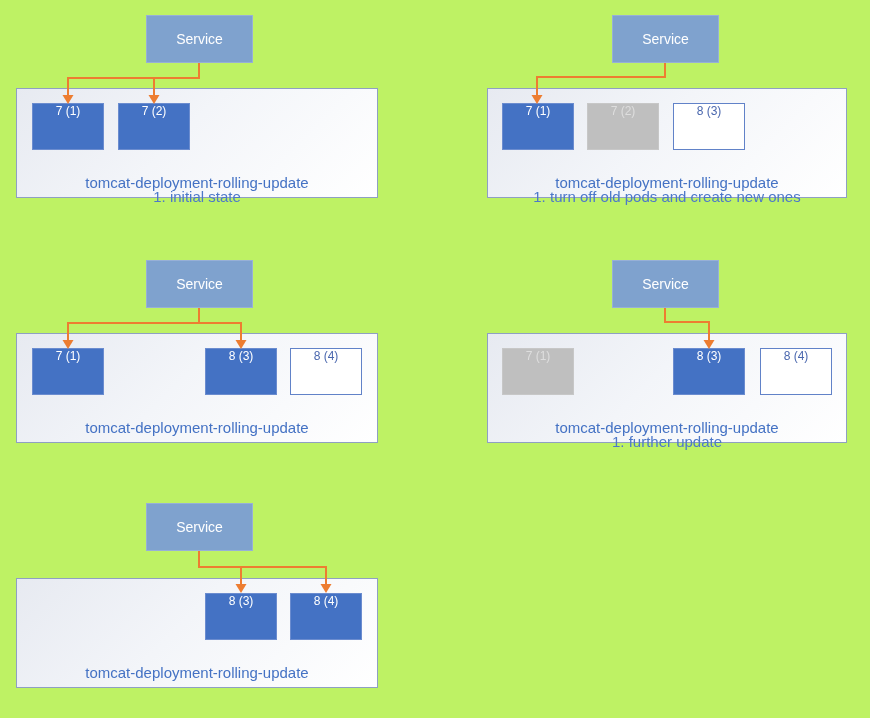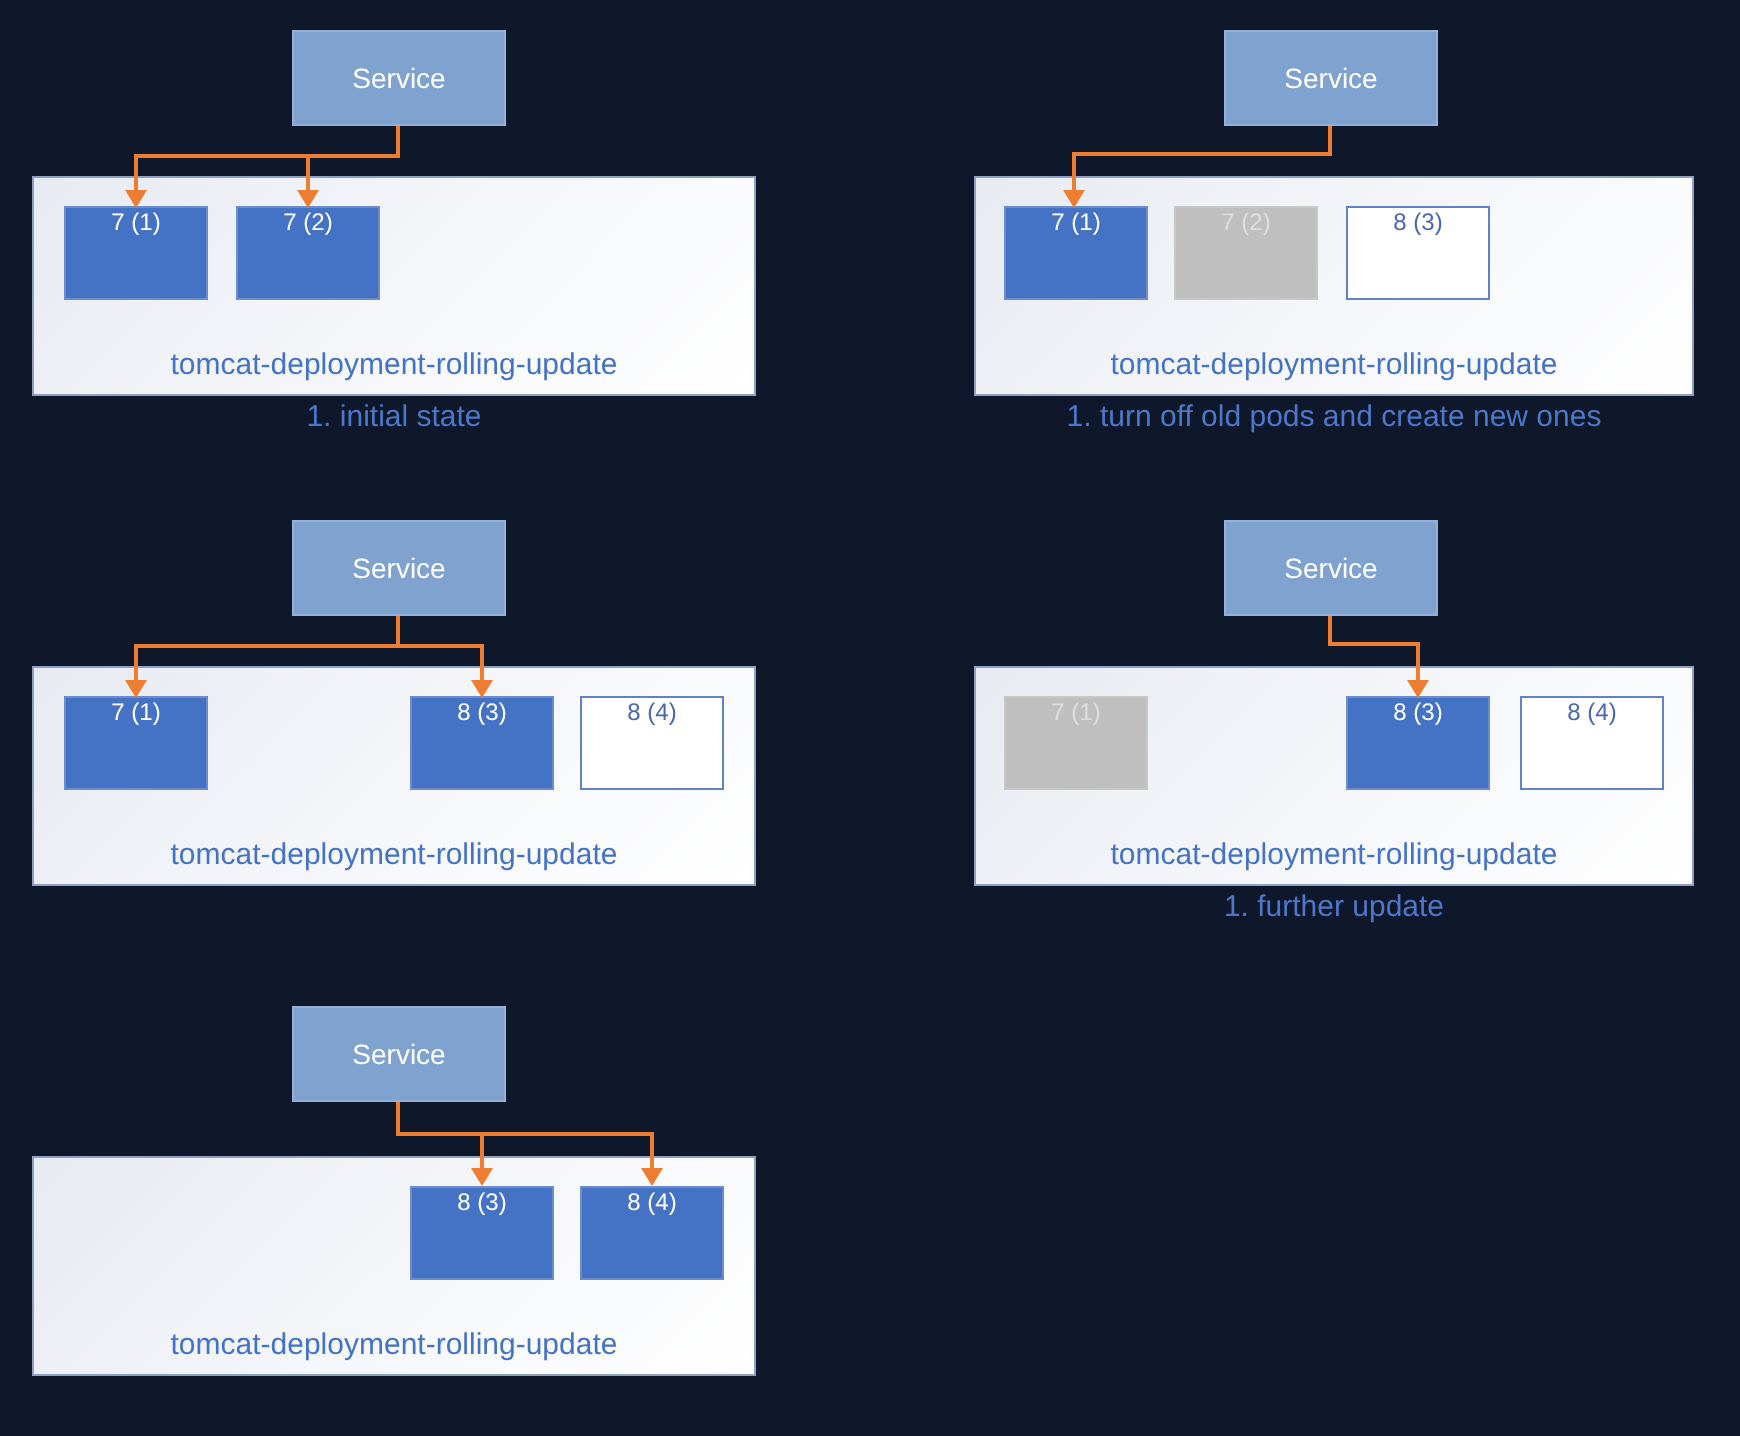--- a/index.html
+++ b/index.html
@@ -1,17 +1,17 @@
 <!DOCTYPE html>
 <html><head>
 <meta charset="utf-8">
 <style>
   html,body{margin:0;padding:0;background:#ffffff;}
   .stage{
-    position:relative;width:870px;height:718px;background:#0f172a;overflow:hidden;
+    position:relative;width:870px;height:718px;background:#bef264;overflow:hidden;
     font-family:"Liberation Sans", sans-serif;
     text-decoration:underline;
   }
   .panel{position:absolute;width:435px;height:245px;}
   .service{
     position:absolute;width:107px;height:48px;top:15px;
     background:#7fa2ce;border:1px solid #97b0d7;box-sizing:border-box;
     display:flex;align-items:center;justify-content:center;
     color:#ffffff;font-size:14px;
   }
@@ -25,21 +25,21 @@
     text-align:center;color:#4472c4;font-size:15px;
   }
   .pod{
     position:absolute;width:72px;height:47px;box-sizing:border-box;
     display:flex;align-items:flex-start;justify-content:center;font-size:12px;
   }
   .pod[data-state="active"]{background:#4472c4;border:1px solid #6b8ccf;color:#ffffff;}
   .pod[data-state="terminated"]{background:#bfbfbf;border:1px solid #c7c7c7;color:#dedede;}
   .pod[data-state="new"]{background:#ffffff;border:1.5px solid #6182c8;color:#4a67ae;}
   .caption{
-    position:absolute;top:200px;text-align:center;
+    position:absolute;top:188px;text-align:center;
     color:#4d78c9;font-size:15px;
   }
   .arrows{position:absolute;left:0;top:0;pointer-events:none;}
   .arrows path{stroke:#ed7d31;stroke-width:2;fill:none;}
   .arrows polygon{fill:#ed7d31;}
 </style>
 </head>
 <body>
 
 <div class="stage">

